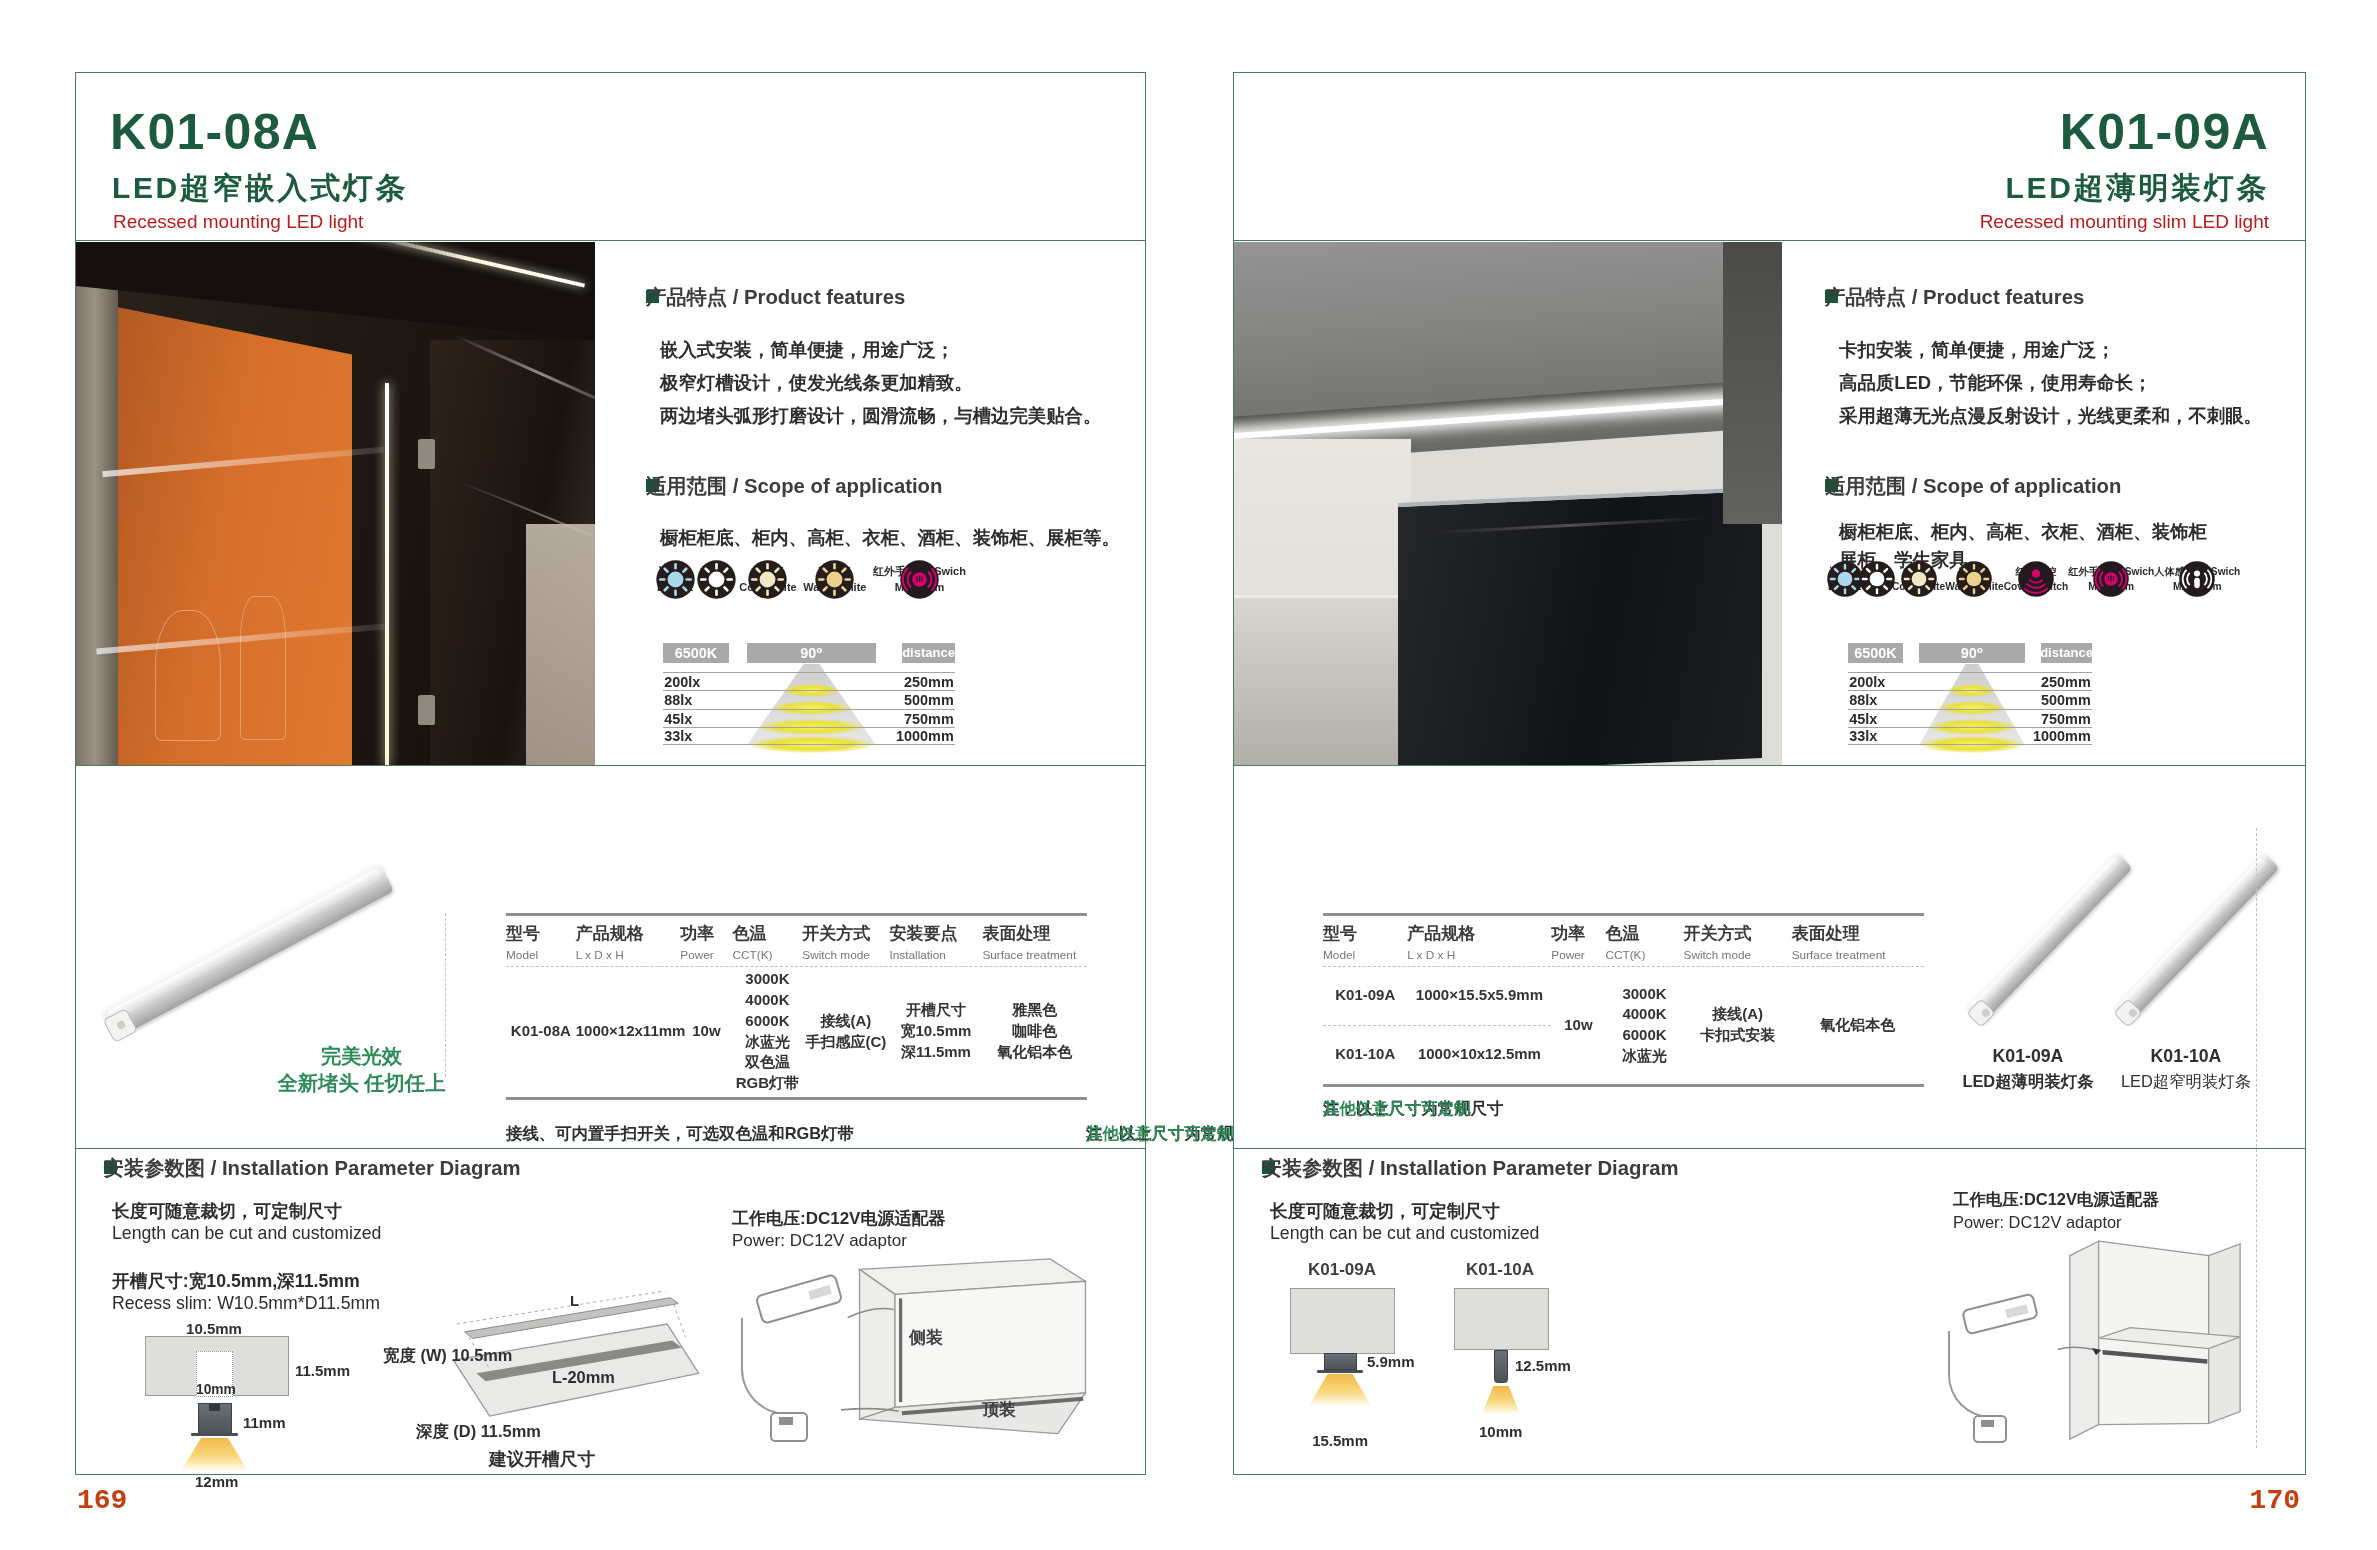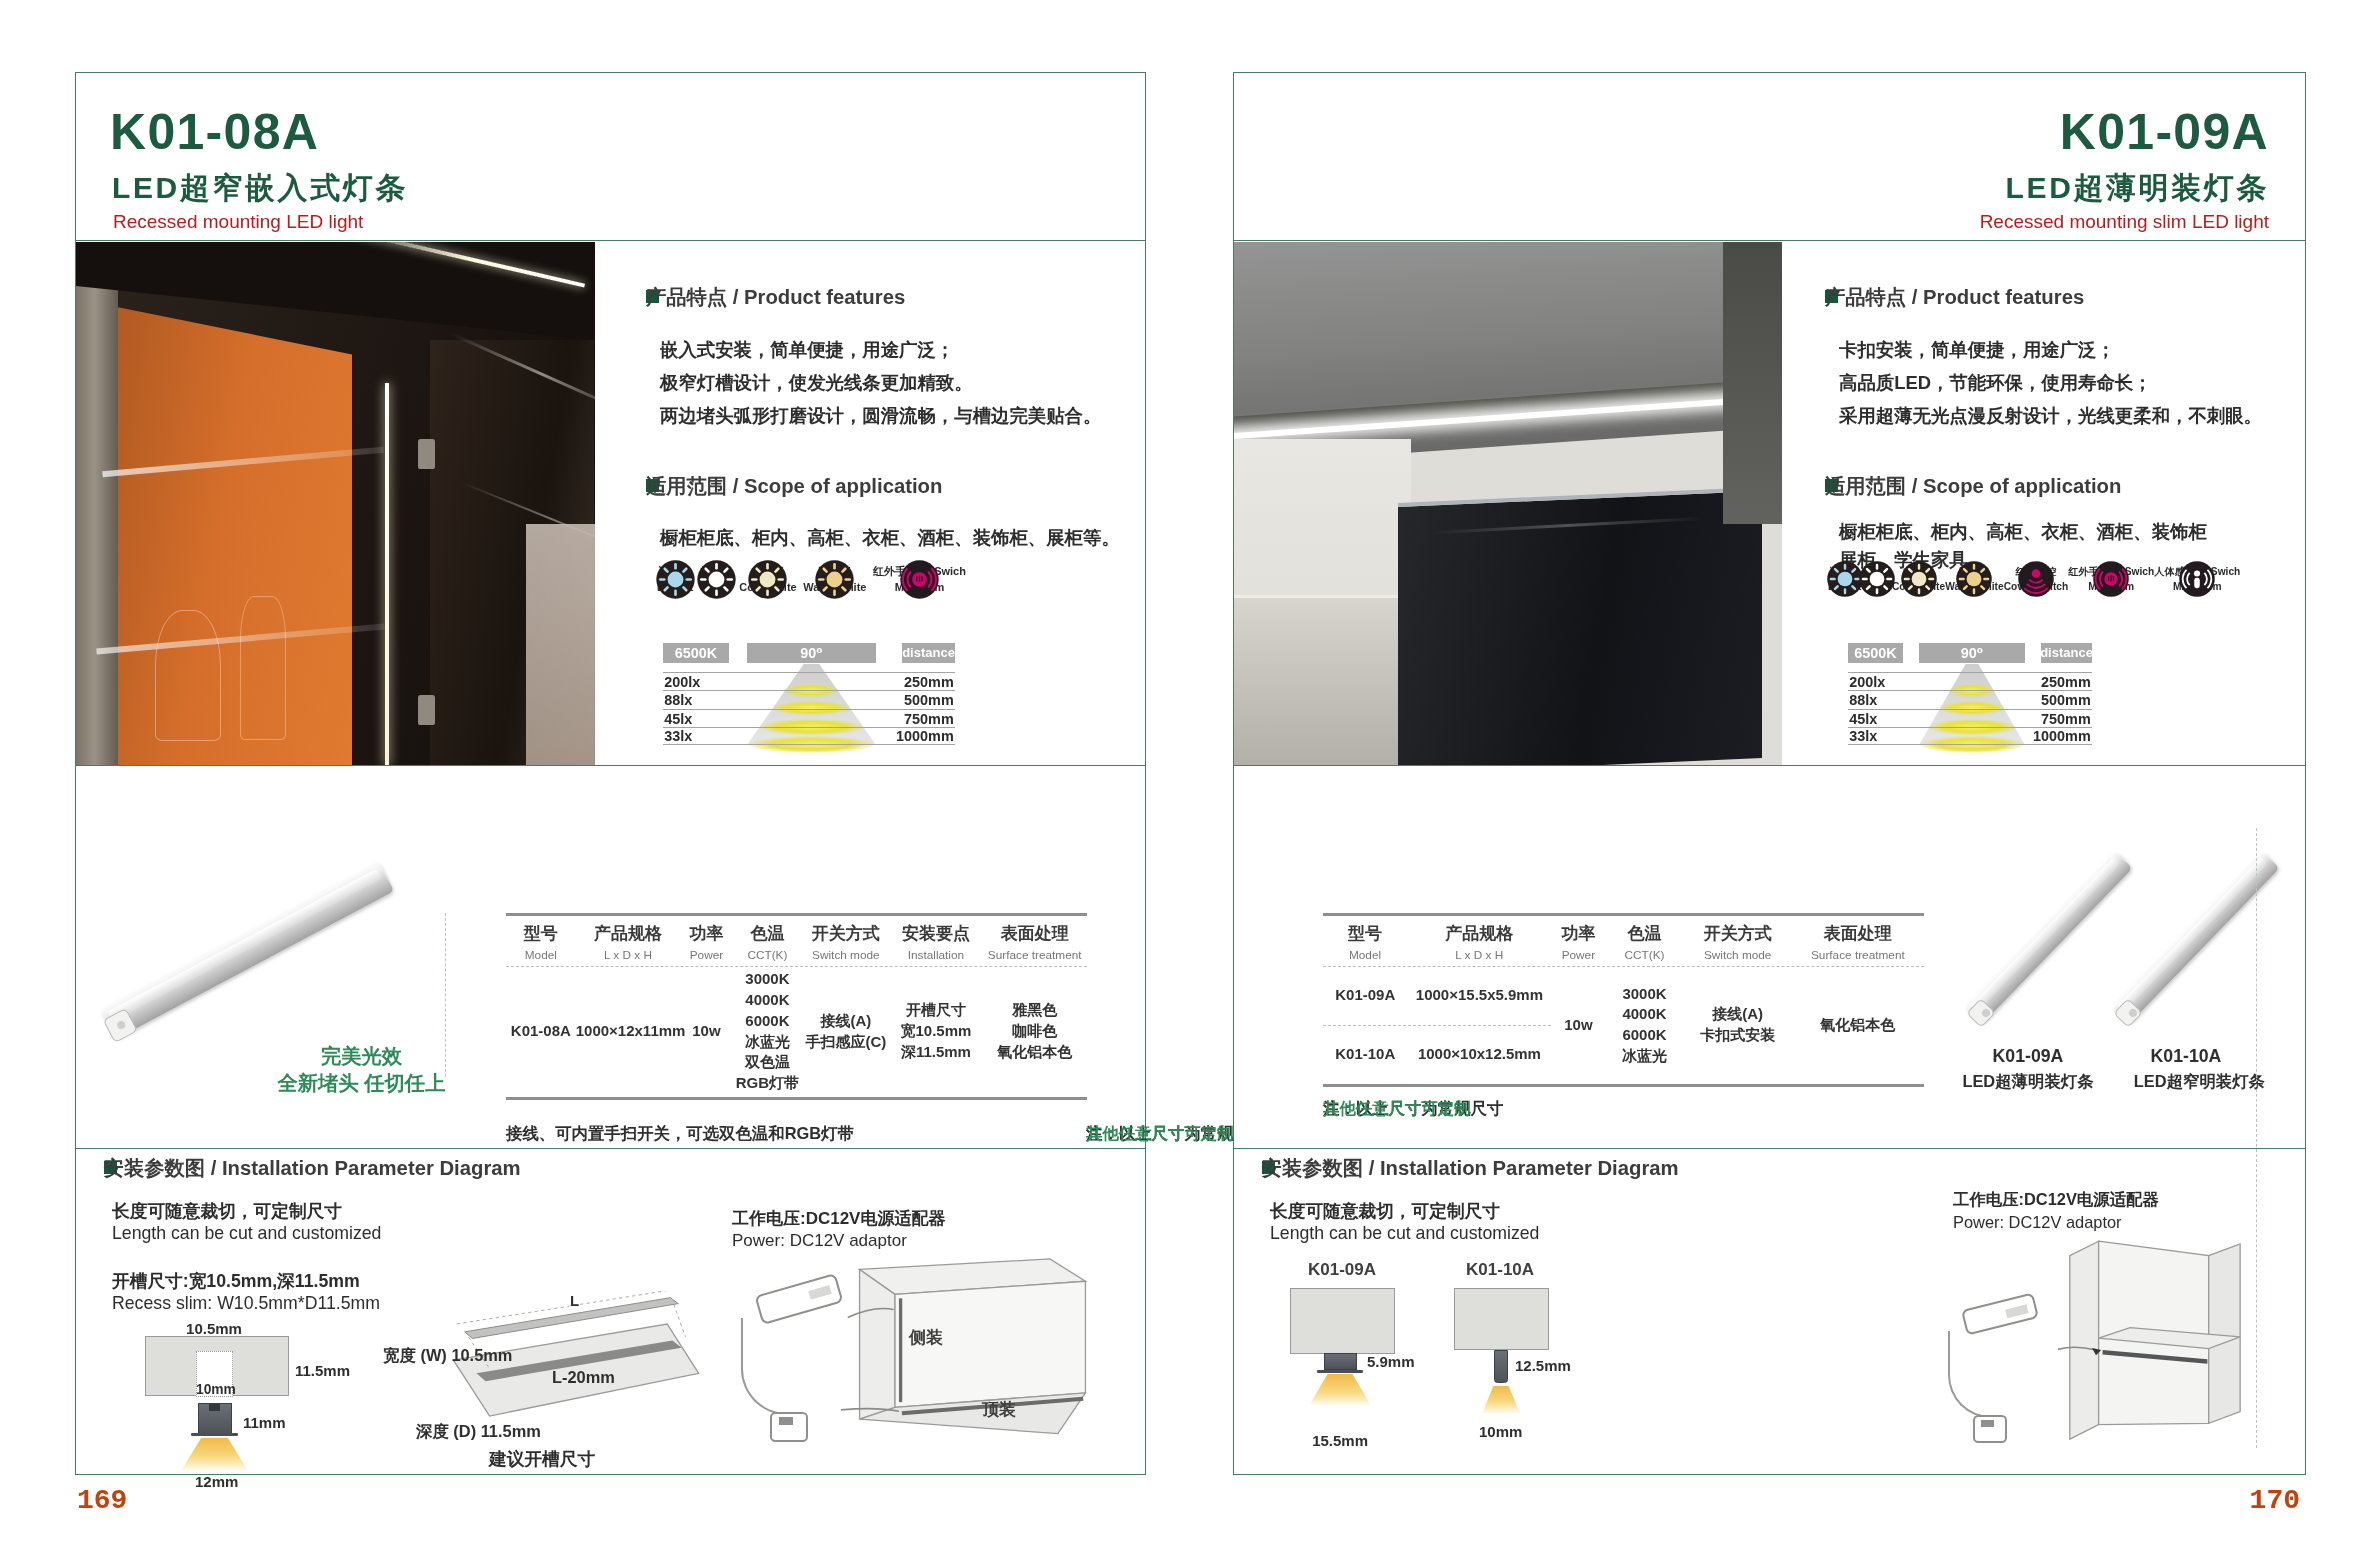--- a/index.html
+++ b/index.html
@@ -23,21 +23,21 @@
   
   .badge{top:0;height:19.7px;background:#a9a9a9;color:#fff;display:flex;align-items:center;justify-content:center;font-size:14.4px;font-weight:600;}
   .drow{left:0;right:0;height:18.4px;border-top:1.3px solid #a3a3a3;display:flex;align-items:center;justify-content:space-between;
         font-size:14.4px;font-weight:700;color:#2b2b2b;padding:0 1.3px;}
   .drow span{position:static!important;}
   .cone{clip-path:polygon(44% 0,56% 0,100% 100%,0 100%);background:linear-gradient(180deg,#c9c9c9,#dddddd 70%,#e4e4e4);opacity:.92;}
   .glow{border-radius:50%;background:radial-gradient(ellipse at center,#f6f065 0%,#e9e13c 45%,rgba(233,225,60,0) 75%);}
   
   .tline{height:2.6px;background:#8f8f8f;left:0;right:0;}
   .thead{display:flex;left:0;right:0;}
-  .thead .col{position:static!important;text-align:center;}
+  .thead .col{position:static!important;}
   .thead .cn{position:static!important;font-size:17px;font-weight:700;color:#3a3a3a;}
   .thead .en{position:static!important;font-size:11.8px;color:#767676;margin-top:2.6px;}
   .tdash{left:0;right:0;border-top:1.3px dashed #bdbdbd;}
   .tbody{display:flex;align-items:center;left:0;right:0;}
   .tbody .cell{position:static!important;text-align:center;font-size:15px;font-weight:600;color:#333;white-space:pre-line;line-height:1.38;}
   .noteL{font-size:16.4px;font-weight:700;color:#2f2f2f;white-space:nowrap;}
   .noteG{color:#2e8b57;}
   .green-cap{font-size:20.3px;font-weight:800;color:#2e8b57;text-align:center;white-space:nowrap;}
   .vdash{border-left:1.3px dashed #b9c6bf;width:0;}
   
@@ -608,21 +608,21 @@
       <div class="strip" style="top:3.3px;height:8.5px;"></div>
       <div class="cap" style="width:21px;height:21px;"></div>
     </div>
     <div class="bar" style="left:853px;top:853px;width:217px;height:23.6px;transform:rotate(-46deg);">
       <div class="strip" style="top:3.3px;height:8.5px;"></div>
       <div class="cap" style="width:21px;height:21px;"></div>
     </div>
     <div style="left:715px;top:973px;width:158px;text-align:center;font-size:17.7px;font-weight:800;color:#2f2f2f;">K01-09A</div>
     <div style="left:715px;top:998px;width:158px;text-align:center;font-size:16.4px;font-weight:700;color:#2f2f2f;">LED超薄明装灯条</div>
     <div style="left:873px;top:973px;width:158px;text-align:center;font-size:17.7px;font-weight:800;color:#2f2f2f;">K01-10A</div>
-    <div style="left:873px;top:998px;width:158px;text-align:right;font-size:16.4px;font-weight:700;color:#2f2f2f;">LED超窄明装灯条</div>
+    <div style="left:873px;top:998px;width:158px;text-align:center;font-size:16.4px;font-weight:400;color:#2f2f2f;">LED超窄明装灯条</div>
 
     <div class="vdash" style="left:1022px;top:755px;height:620px;"></div>
 
     <div class="hline" style="top:1075px;"></div>
 
     <div class="sec-head" style="left:27.6px;top:1088px;">
       <span class="sq"></span>
       <span>安装参数图 / Installation Parameter Diagram</span>
     </div>
     <div class="inst-txt-b" style="left:36px;top:1126px;">长度可随意裁切，可定制尺寸</div>

